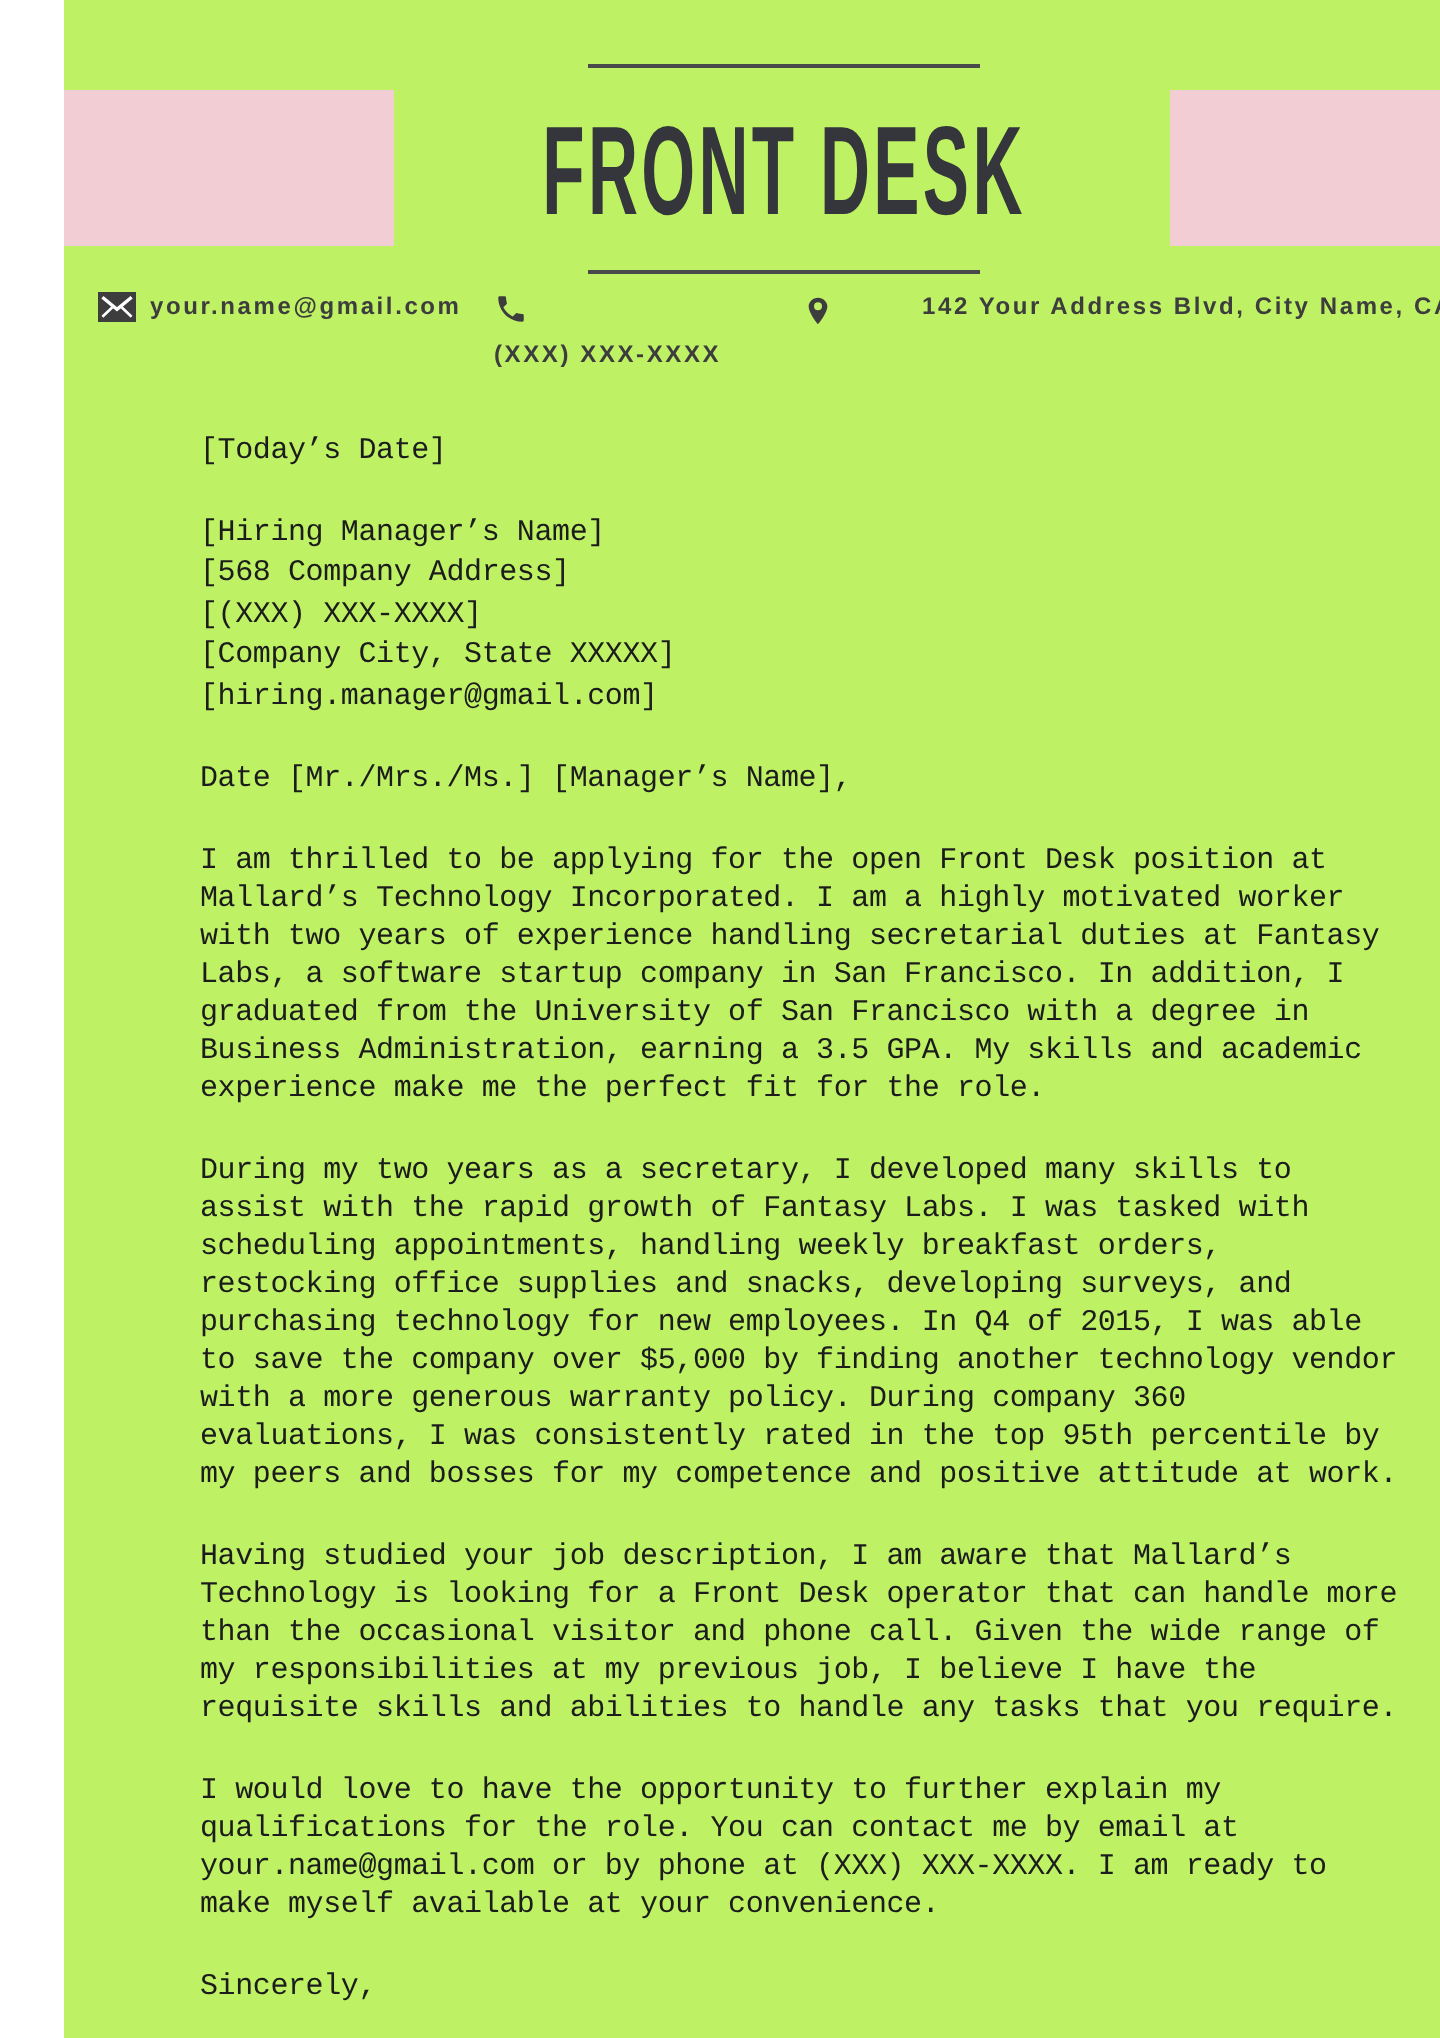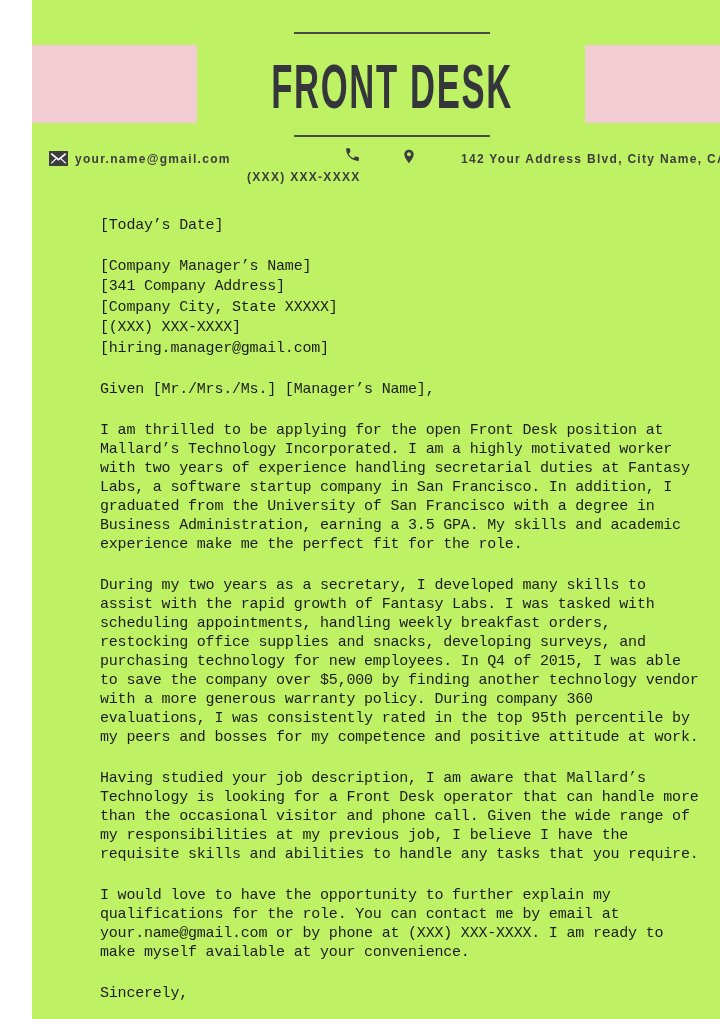--- a/index.html
+++ b/index.html
@@ -29,21 +29,21 @@
     letter-spacing: 3px;
     color: #35363b;
     transform: scaleX(0.55);
     transform-origin: center;
     white-space: nowrap;
   }
 
   
   .contact {
     position: absolute; top: 146px; height: 20px;
-    display: flex; align-items: flex-end; gap: 7px;
+    display: flex; align-items: flex-start; gap: 7px;
     color: #3d3d3d; font-weight: 700; font-size: 12px;
     letter-spacing: 1.3px; white-space: nowrap;
   }
   .contact .icon { display: flex; align-items: center; }
   #c-email   { left: 17px; }
   #c-phone   { left: 215px; flex-direction: column; }
   #c-address { left: 369px; gap: 44px; }
 
   
   .letter {
@@ -98,28 +98,28 @@
         <path fill="#3d3d3d" d="M12 2C8.13 2 5 5.13 5 8.5c0 5.25 7 13.5 7 13.5s7-8.25 7-13.5C19 5.13 15.87 2 12 2zm0 9.5a3 3 0 1 1 0-6 3 3 0 0 1 0 6z"></path>
       </svg>
     </span>
     <span>142 Your Address Blvd, City Name, CA XXXXX</span>
   </div>
 
   <div class="letter">
     <div class="date">[Today’s Date]</div>
 
     <div class="recipient">
-      <div class="r-line">[Company Manager’s Name]</div>
-      <div class="r-line">[341 Company Address]</div>
+      <div class="r-line">[Hiring Manager’s Name]</div>
+      <div class="r-line">[568 Company Address]</div>
+      <div class="r-line">[(XXX) XXX-XXXX]</div>
       <div class="r-line">[Company City, State XXXXX]</div>
-      <div class="r-line">[(XXX) XXX-XXXX]</div>
       <div class="r-line">[hiring.manager@gmail.com]</div>
     </div>
 
-    <div class="salutation">Given [Mr./Mrs./Ms.] [Manager’s Name],</div>
+    <div class="salutation">Date [Mr./Mrs./Ms.] [Manager’s Name],</div>
 
     <p class="para">I am thrilled to be applying for the open Front Desk position at Mallard’s Technology Incorporated. I am a highly motivated worker with two years of experience handling secretarial duties at Fantasy Labs, a software startup company in San Francisco. In addition, I graduated from the University of San Francisco with a degree in Business Administration, earning a 3.5 GPA. My skills and academic experience make me the perfect fit for the role.</p>
     <p class="para">During my two years as a secretary, I developed many skills to assist with the rapid growth of Fantasy Labs. I was tasked with scheduling appointments, handling weekly breakfast orders, restocking office supplies and snacks, developing surveys, and purchasing technology for new employees. In Q4 of 2015, I was able to save the company over $5,000 by finding another technology vendor with a more generous warranty policy. During company 360 evaluations, I was consistently rated in the top 95th percentile by my peers and bosses for my competence and positive attitude at work.</p>
     <p class="para">Having studied your job description, I am aware that Mallard’s Technology is looking for a Front Desk operator that can handle more than the occasional visitor and phone call. Given the wide range of my responsibilities at my previous job, I believe I have the requisite skills and abilities to handle any tasks that you require.</p>
     <p class="para">I would love to have the opportunity to further explain my qualifications for the role. You can contact me by email at your.name@gmail.com or by phone at (XXX) XXX-XXXX. I am ready to make myself available at your convenience.</p>
 
     <div class="closing">Sincerely,</div>
     <div class="signature">[Your Name]</div>
   </div>
 

